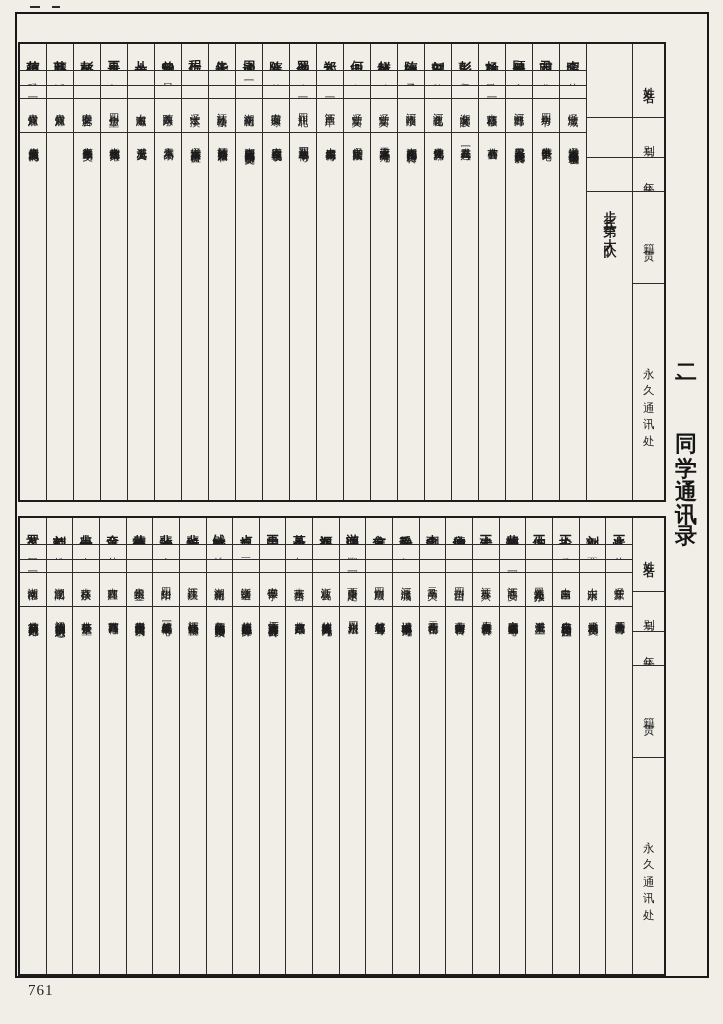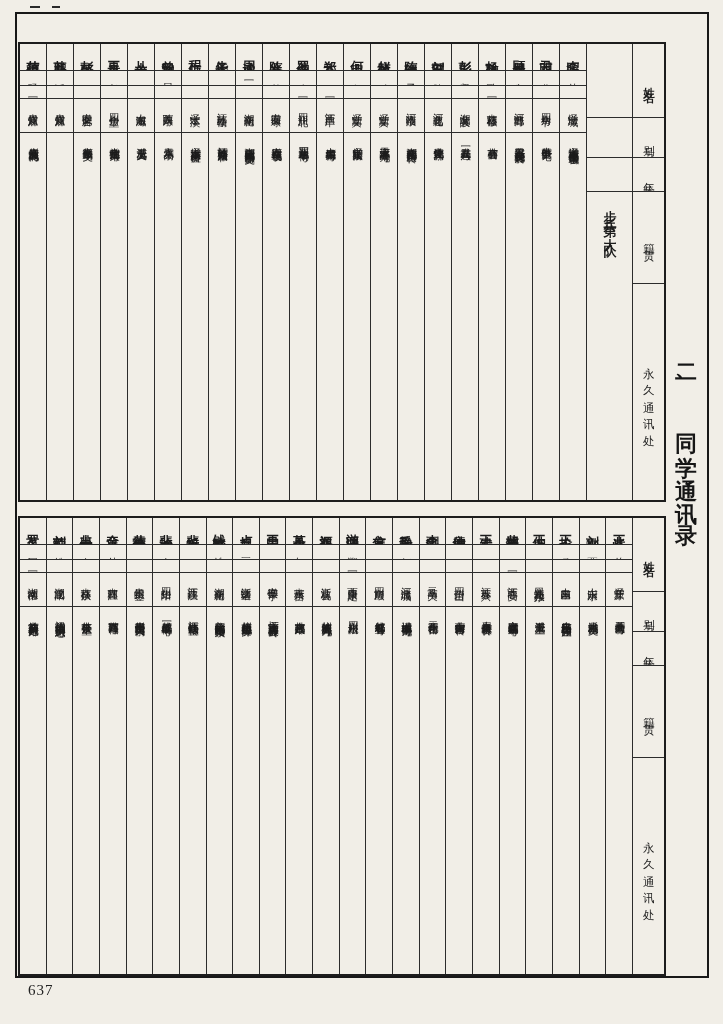--- a/index.html
+++ b/index.html
@@ -883,15 +883,15 @@
         </div>
         <div class="cell c-origin">
           <span class="vt">湖南常德</span>
         </div>
         <div class="cell c-addr">
           <span class="vt">常德前乡石门桥代邮处</span>
         </div>
       </div>
     </div>
 
-  <div class="page-number">637</div>
+  <div class="page-number">761</div>
 
 </div>
 
 </body></html>

